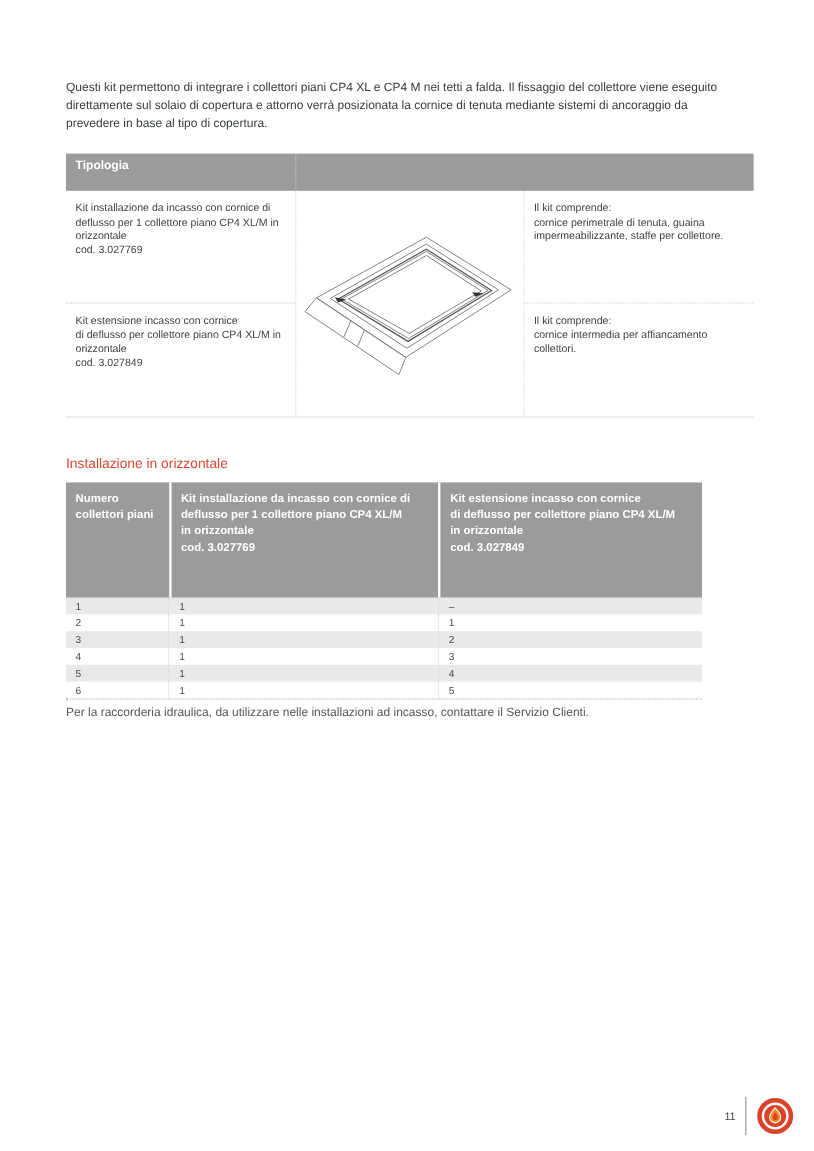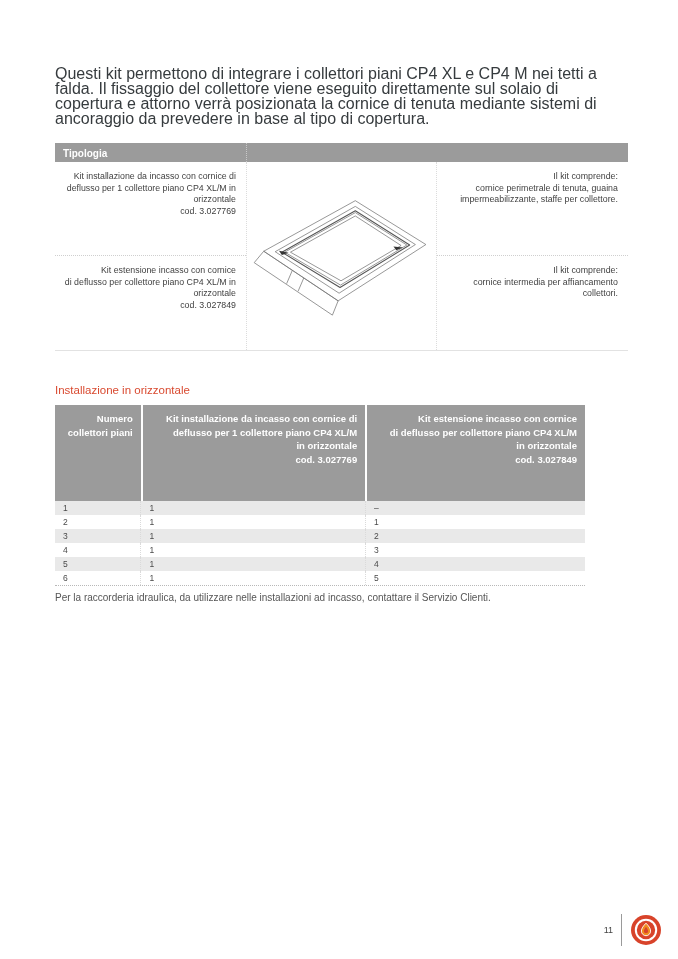--- a/index.html
+++ b/index.html
@@ -27,30 +27,30 @@
       background:linear-gradient(to top right, #2ea84e 0%, #0d8c8c 50%, #2e7fc2 100%);
       -webkit-background-clip:text;
       background-clip:text;
       color:transparent;
     }
   }
 
   .intro {
     margin-top:11px;
     width:552px;
-    font-size:16px;
+    font-size:10px;
     line-height:15px;
     color:#363b3e;
   }
 
-  .preline { white-space:pre-line;text-align:right; }
+  .preline { white-space:pre-line; }
 
   
   .t1 { margin-top:17px; width:573px; }
-  .t1-header { display:flex; background:#9b9b9b; height:19px; }
+  .t1-header { display:flex; background:#9b9b9b; height:31px; }
   .t1-header .hcell {
     box-sizing:border-box;
     width:33.33%;
     padding:5px 0 0 8px;
     color:#ffffff;
     font-weight:bold;
     font-size:10px;
   }
   .t1-header .hcell + .hcell { border-left:1px dotted #c9c9c9; }
 

